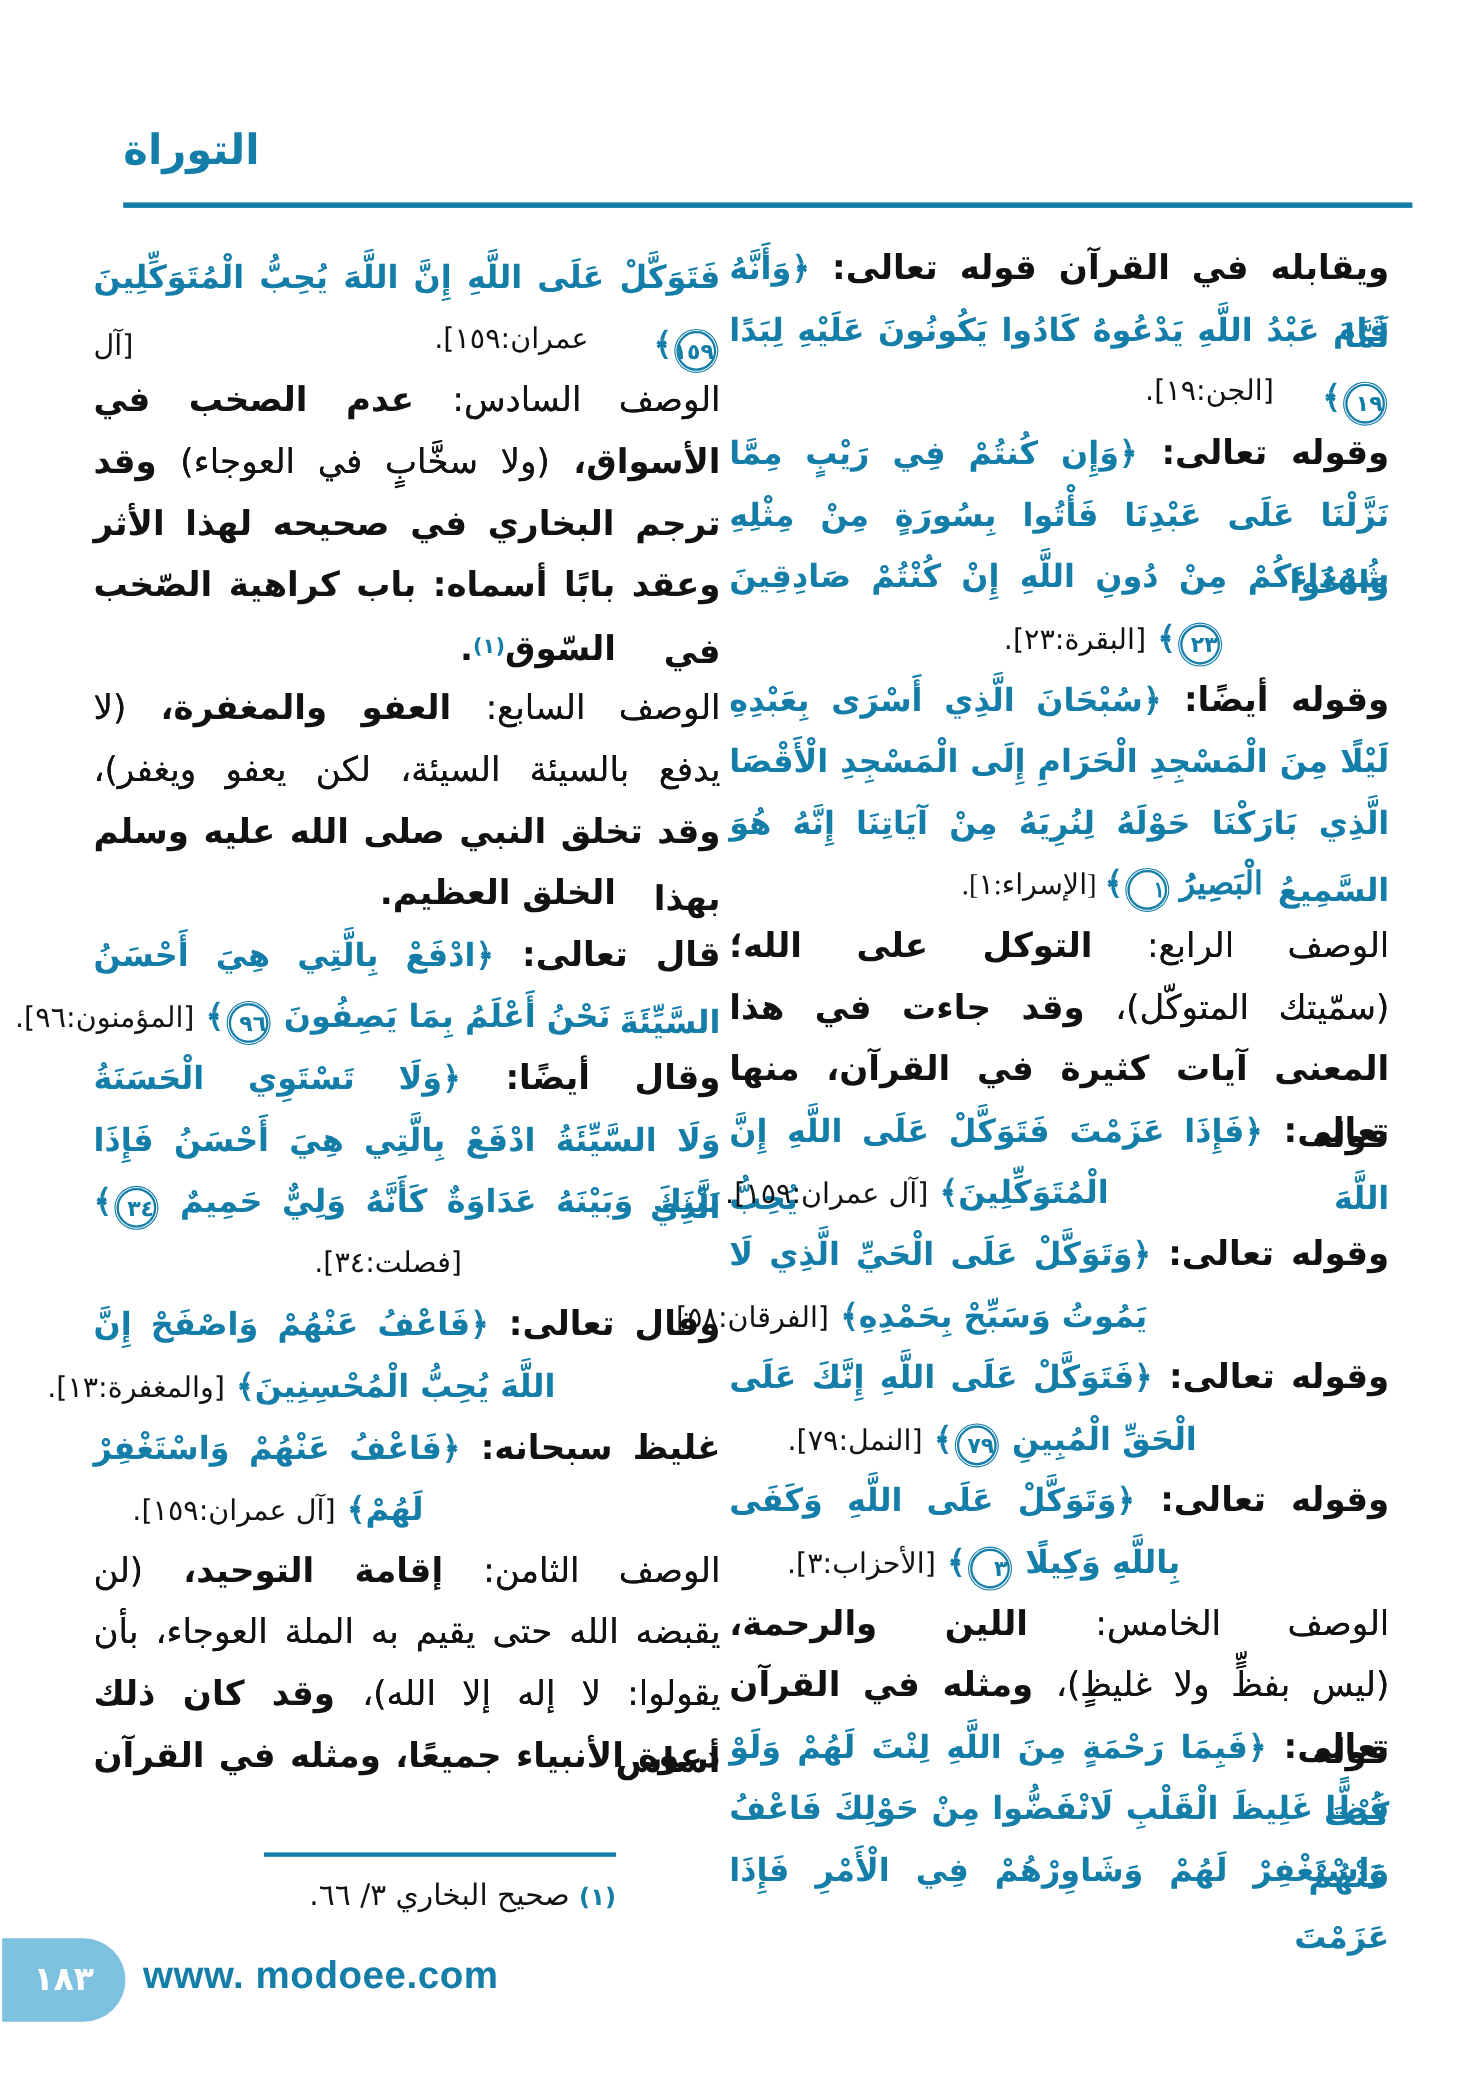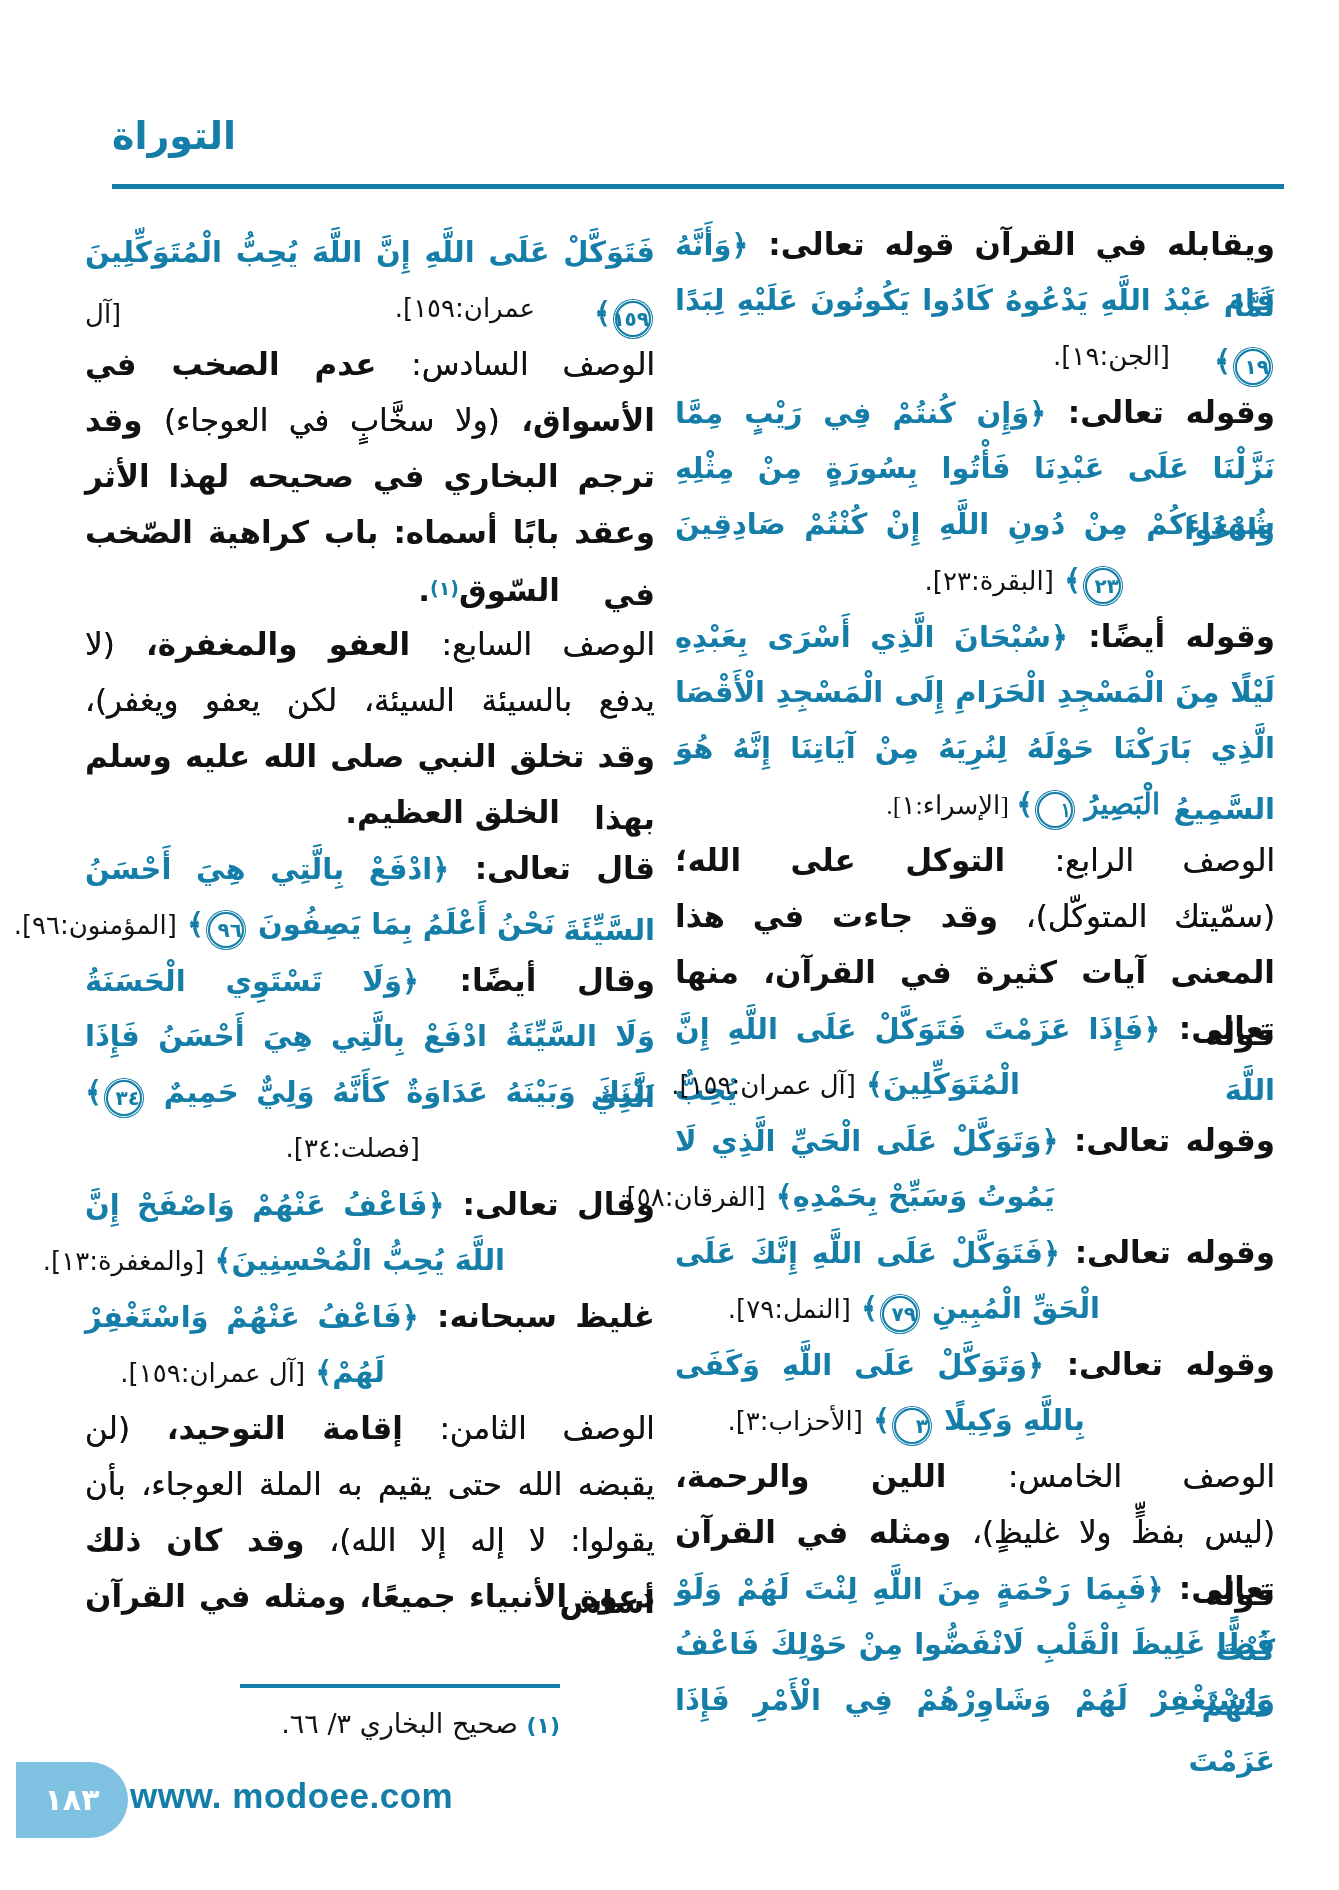--- a/index.html
+++ b/index.html
@@ -7,21 +7,20 @@
     --badge:#7FC1E1;
     --ink:#121212;
   }
   html,body{margin:0;padding:0;background:#fff;}
   .page{
     position:relative;
     width:1317px;height:1890px;
     background:#ffffff;
     font-family:"DejaVu Sans",sans-serif;
     overflow:hidden;
-    padding-left:12px;
   }
   .header-title{
     position:absolute;left:112px;top:114px;
     font-size:38px;font-weight:bold;color:var(--teal);
     direction:rtl;
   }
   .header-rule{
     position:absolute;left:112px;top:184px;
     width:1172px;height:5px;background:var(--teal);
   }
@@ -52,21 +51,21 @@
     position:absolute;left:240px;top:1684px;width:320px;height:4px;
     background:var(--teal);
   }
   .footnote{
     position:absolute;left:85px;top:1698px;width:570px;
     direction:rtl;text-align:right;padding-right:95px;box-sizing:border-box;
     font-size:27px;line-height:52px;color:var(--ink);
   }
   .footnote .seg-fnref{font-size:22px;vertical-align:baseline;}
   .page-badge{
-    position:absolute;left:16px;top:1762px;width:112px;height:76px;
+    position:absolute;left:2px;top:1762px;width:112px;height:76px;
     background:var(--badge);border-radius:0 40px 40px 0;
     color:#ffffff;text-align:center;line-height:76px;font-size:30px;font-weight:600;
   }
   .site-url{
     position:absolute;left:130px;top:1776px;
     color:var(--teal);font-size:35px;font-weight:600;
     font-family:"Liberation Sans",sans-serif;letter-spacing:0.5px;
   }
 </style>
 </head>

